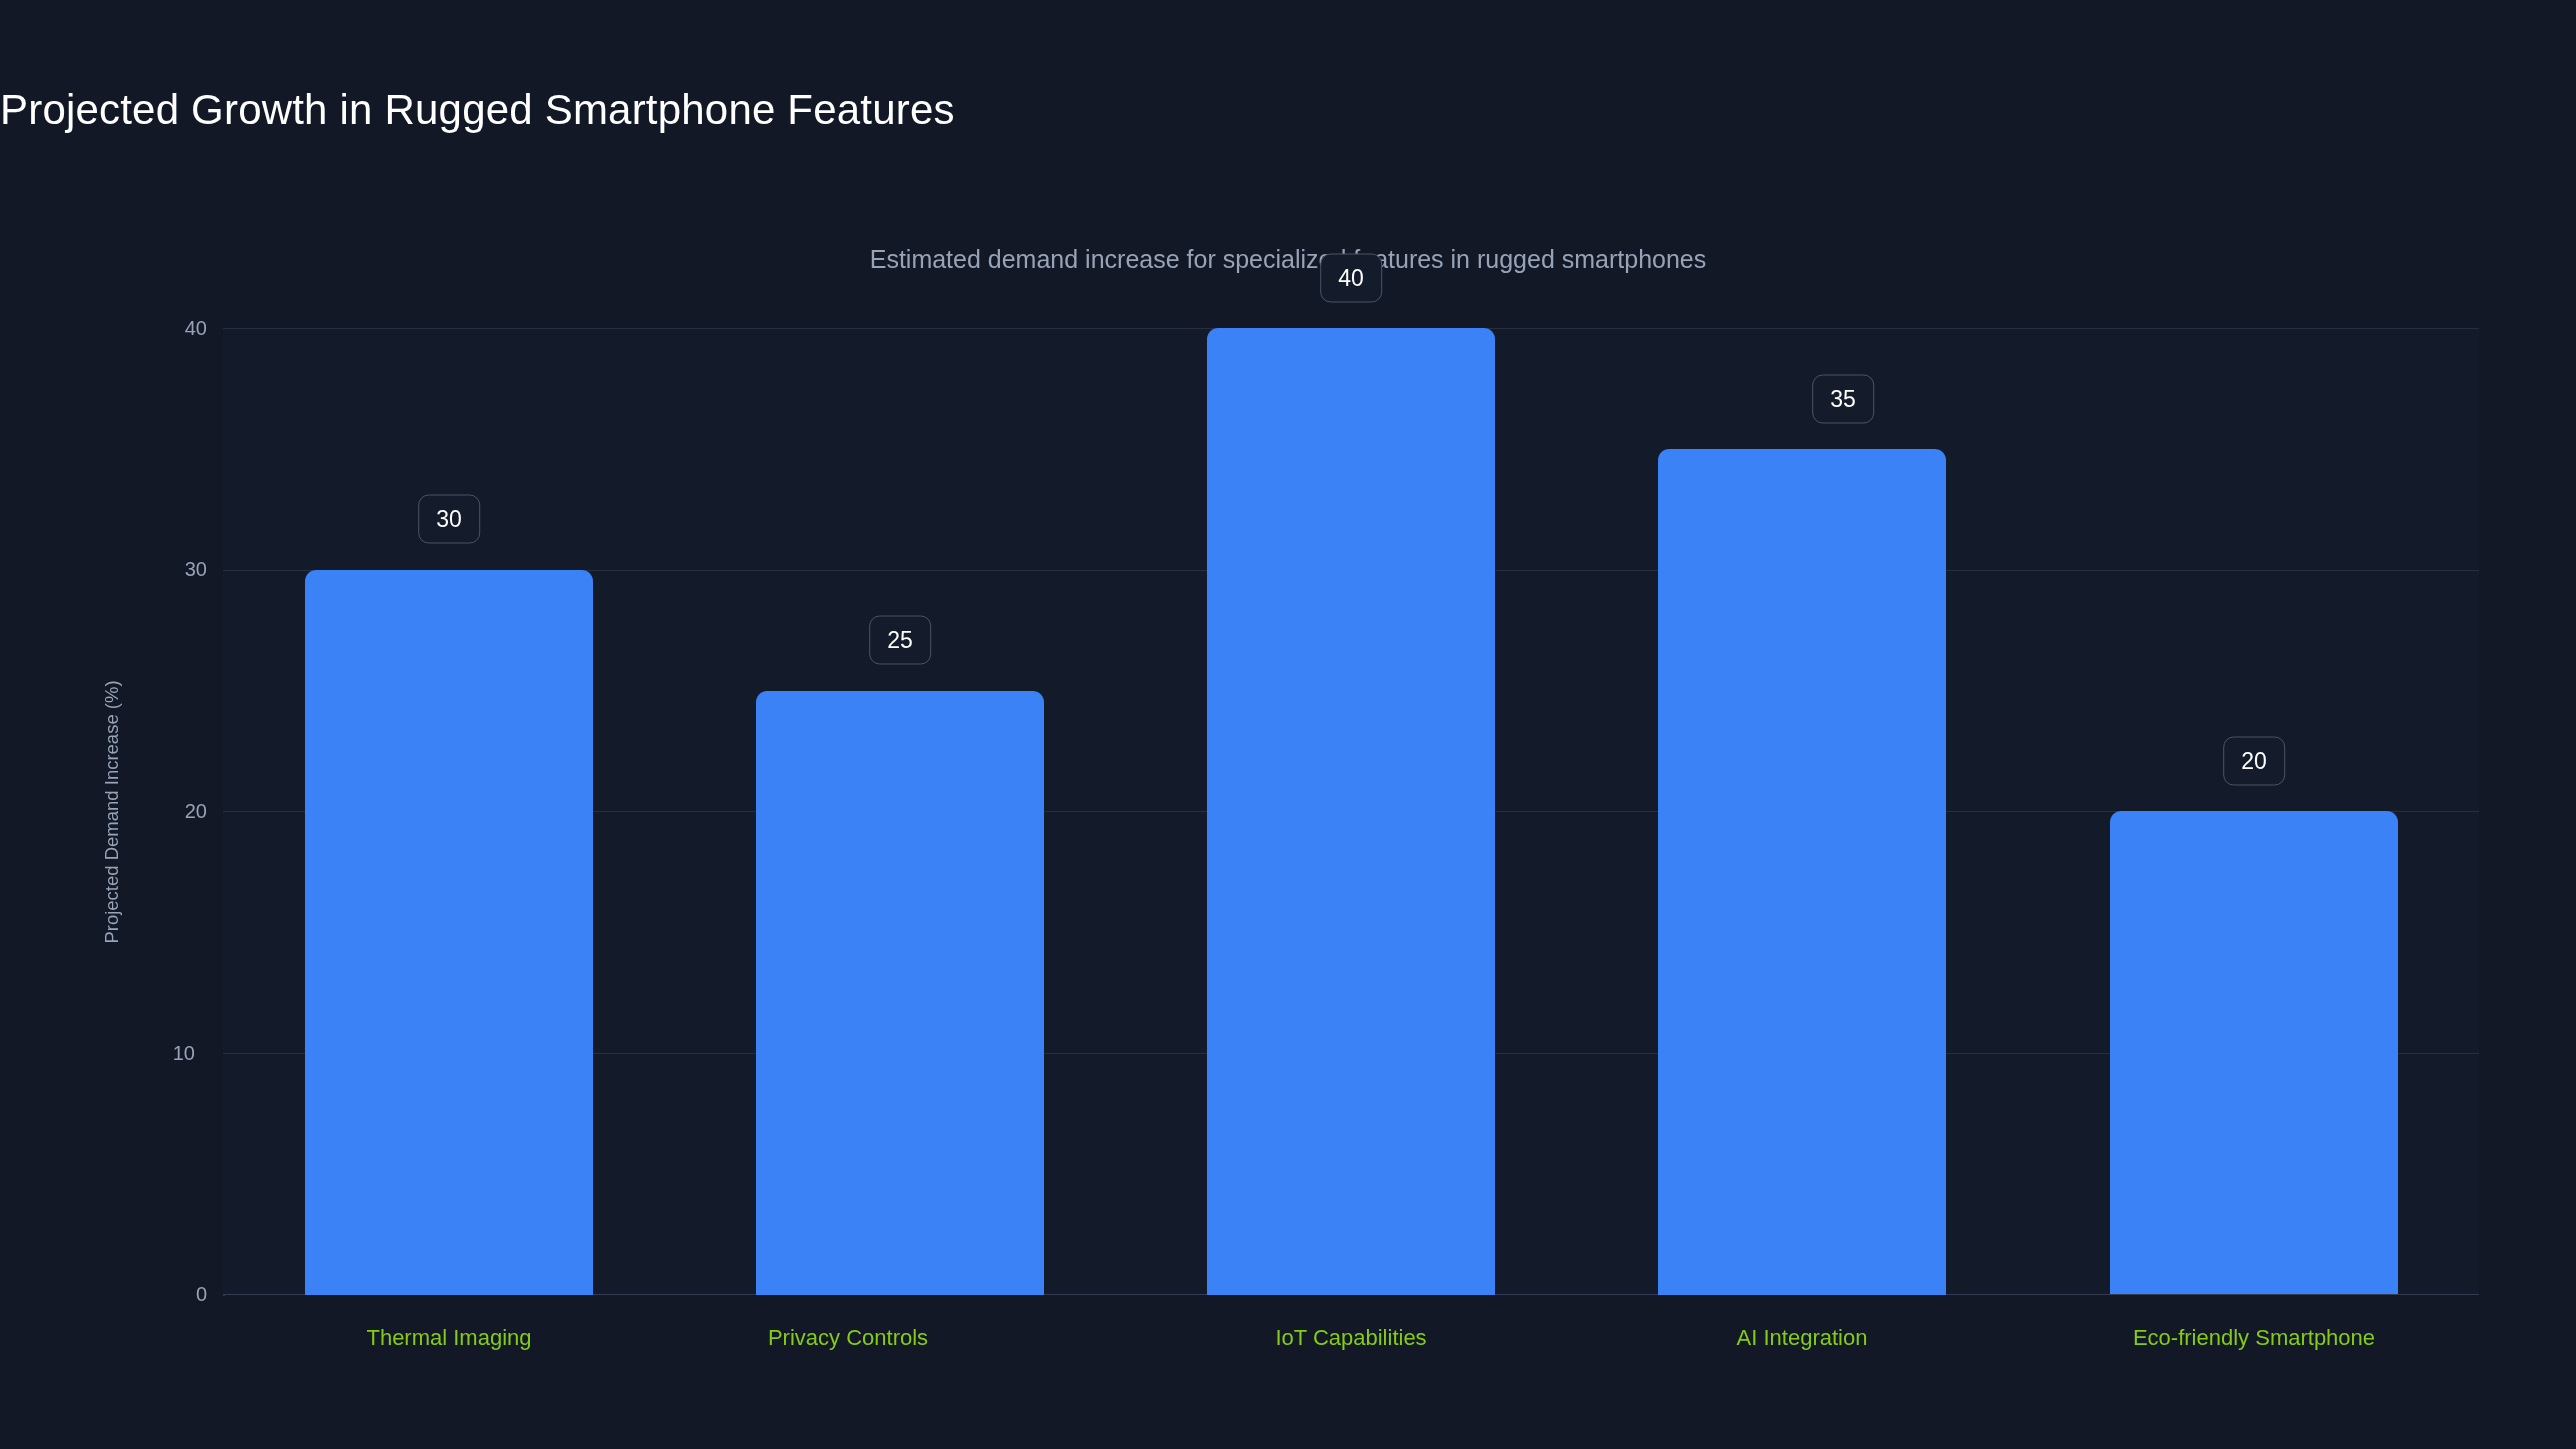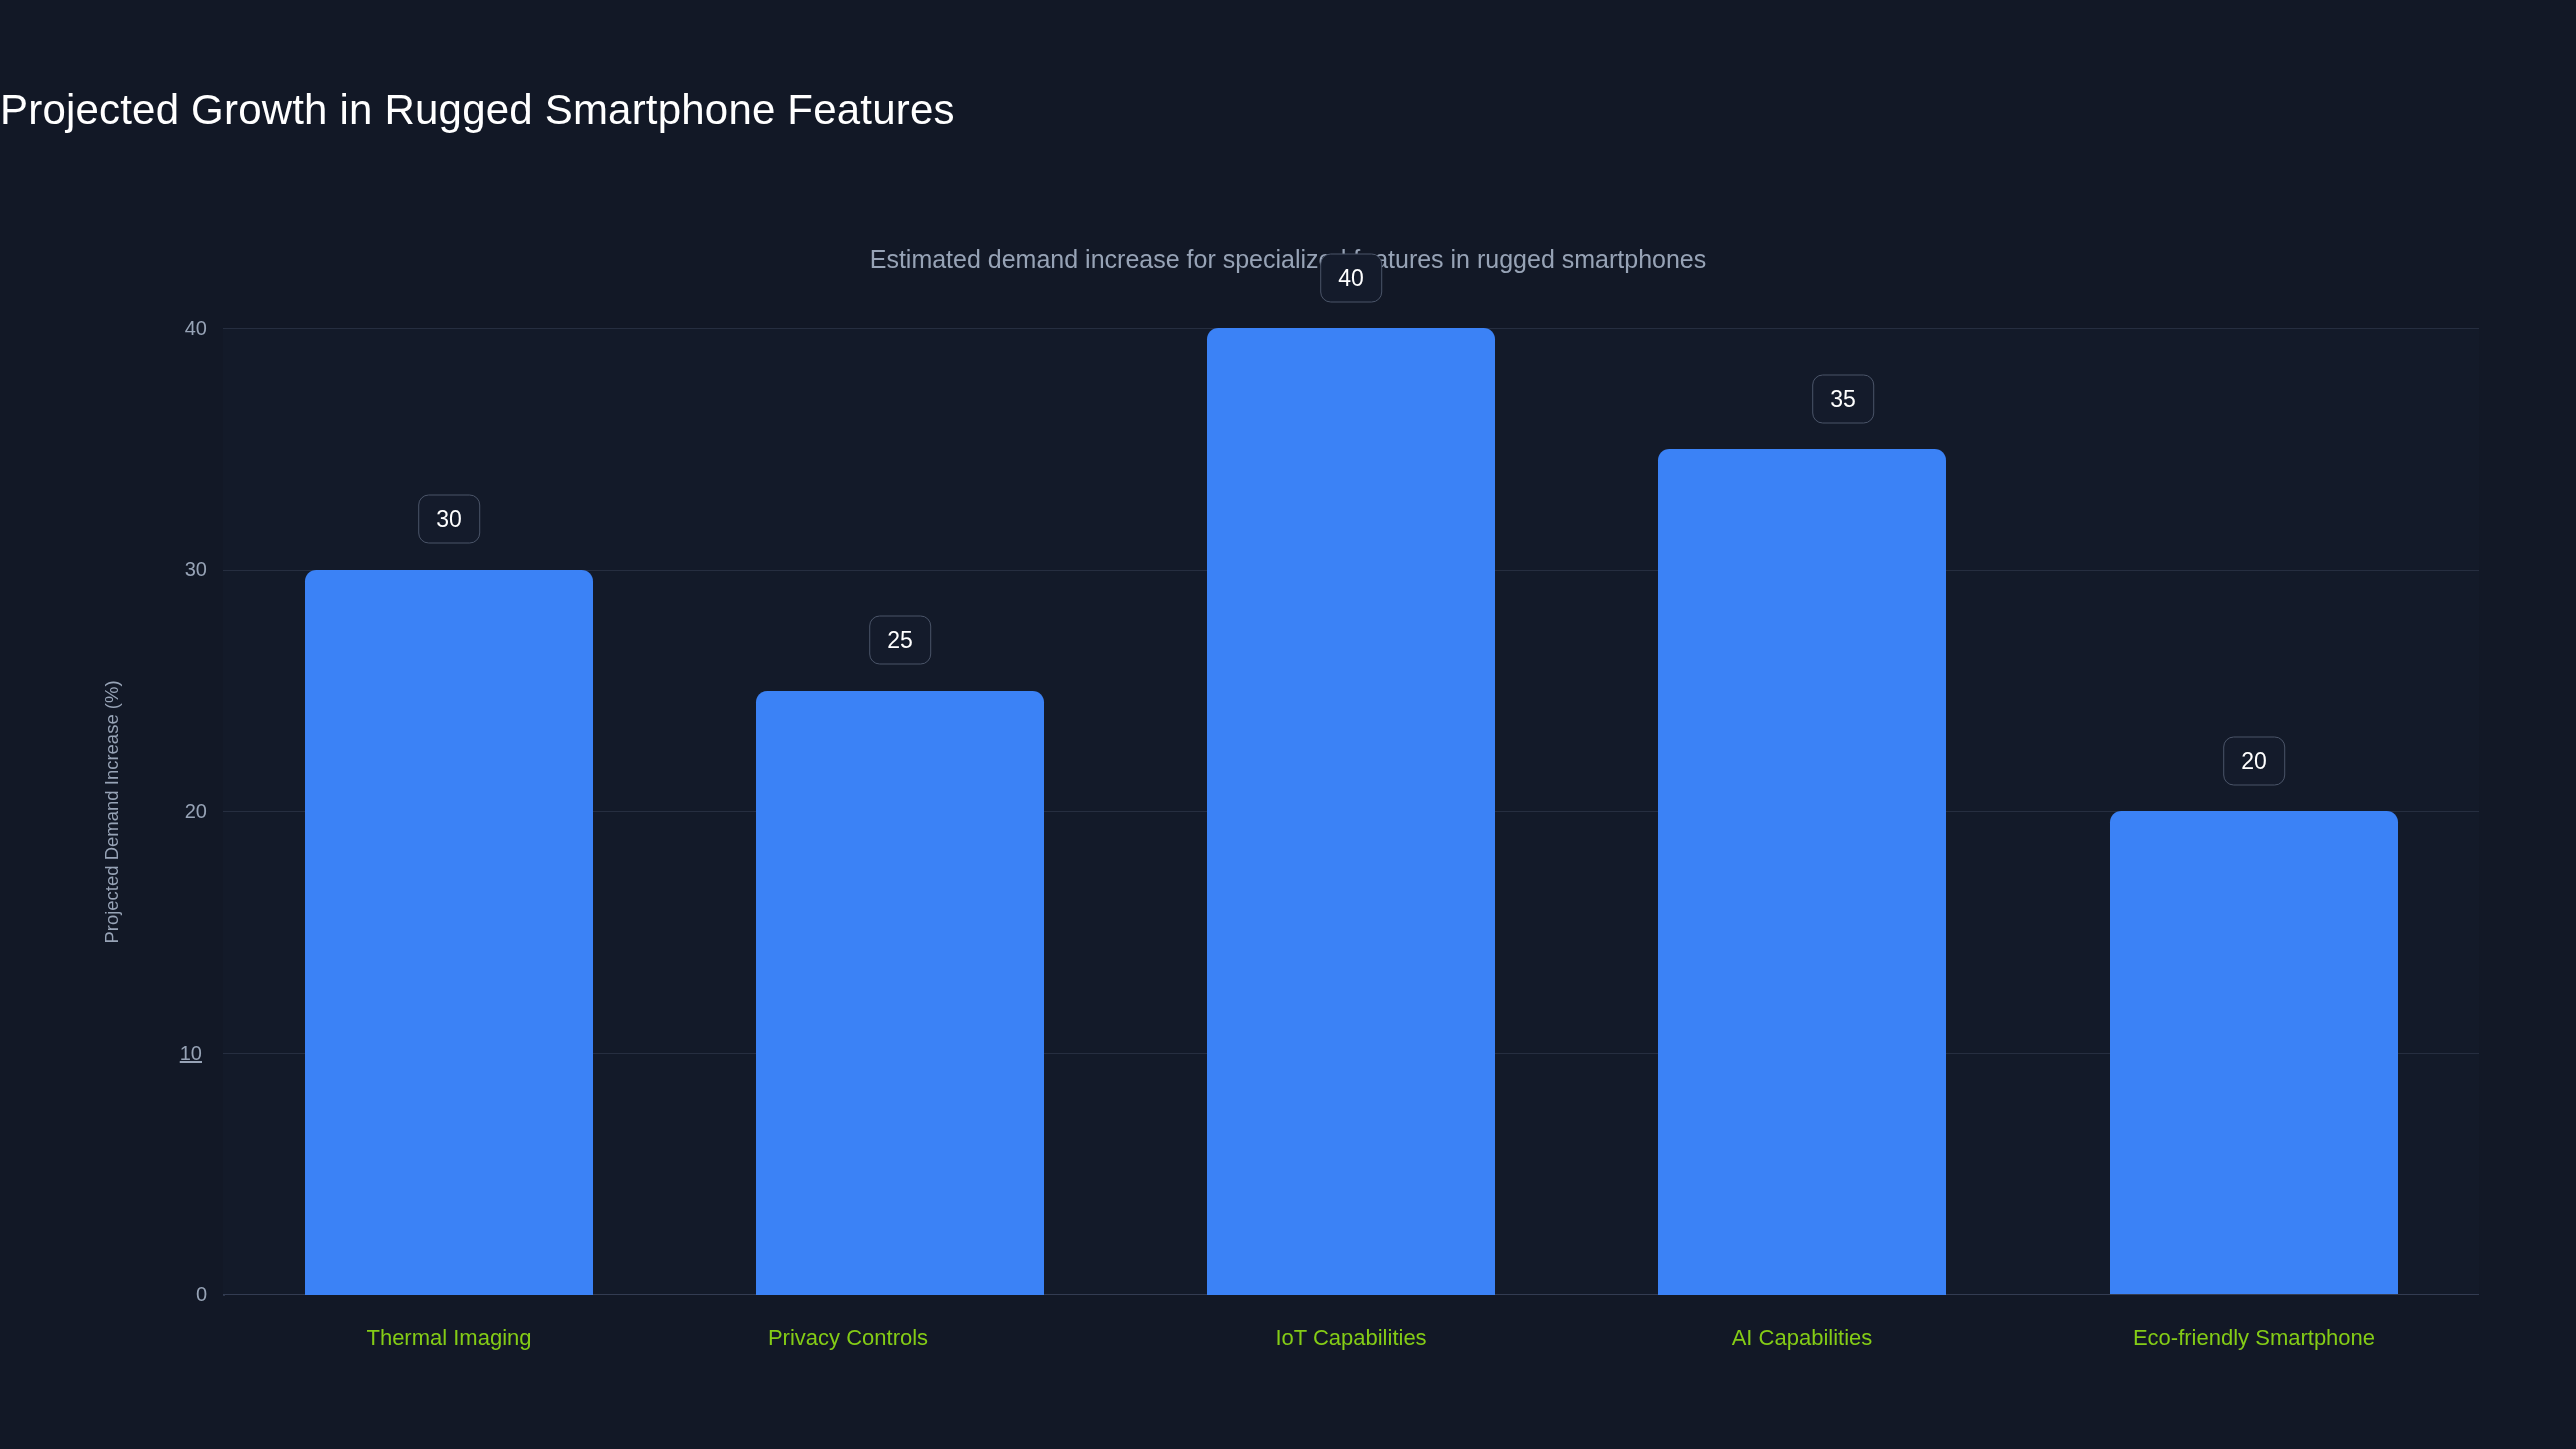--- a/index.html
+++ b/index.html
@@ -152,21 +152,21 @@
   <div id="chart-subtitle">Estimated demand increase for specialized features in rugged smartphones</div>
 
   <div id="ylabel-wrap">
     <div id="ylabel">Projected Demand Increase (%)</div>
   </div>
 
   <div id="y-axis-line"></div>
 
   <div id="yticks-layer">
       <div class="ytick-label" style="left: 110px; top: 1294px;">0</div>
-      <div class="ytick-label" style="left: 105px; top: 1053px; text-decoration: underline;">10</div>
+      <div class="ytick-label" style="left: 98px; top: 1053px;">10</div>
       <div class="ytick-label" style="left: 110px; top: 811px;">20</div>
       <div class="ytick-label" style="left: 110px; top: 569px;">30</div>
       <div class="ytick-label" style="left: 110px; top: 328px;">40</div>
     </div>
 
   <div id="plot-area">
     <div id="gridlines-layer">
         <div class="gridline baseline" style="top: 966px;"></div>
         <div class="gridline" style="top: 725px;"></div>
         <div class="gridline" style="top: 483px;"></div>
@@ -186,18 +186,18 @@
       <div class="value-badge" style="left: 449px; top: 519px;">30</div>
       <div class="value-badge" style="left: 900px; top: 640px;">25</div>
       <div class="value-badge" style="left: 1351px; top: 278px;">40</div>
       <div class="value-badge" style="left: 1802px; top: 399px; margin-left: 41px;">35</div>
       <div class="value-badge" style="left: 2254px; top: 761px;">20</div>
     </div>
   <div id="xticks-layer">
       <div class="xtick-label" style="left: 449px;">Thermal Imaging</div>
       <div class="xtick-label" style="left: 848px;">Privacy Controls</div>
       <div class="xtick-label" style="left: 1351px;">IoT Capabilities</div>
-      <div class="xtick-label" style="left: 1802px;">AI Capabilities</div>
+      <div class="xtick-label" style="left: 1802px;">AI Integration</div>
       <div class="xtick-label" style="left: 2254px;">Eco-friendly Smartphone</div>
     </div>
 
 </div>
 
 
 </body></html>

